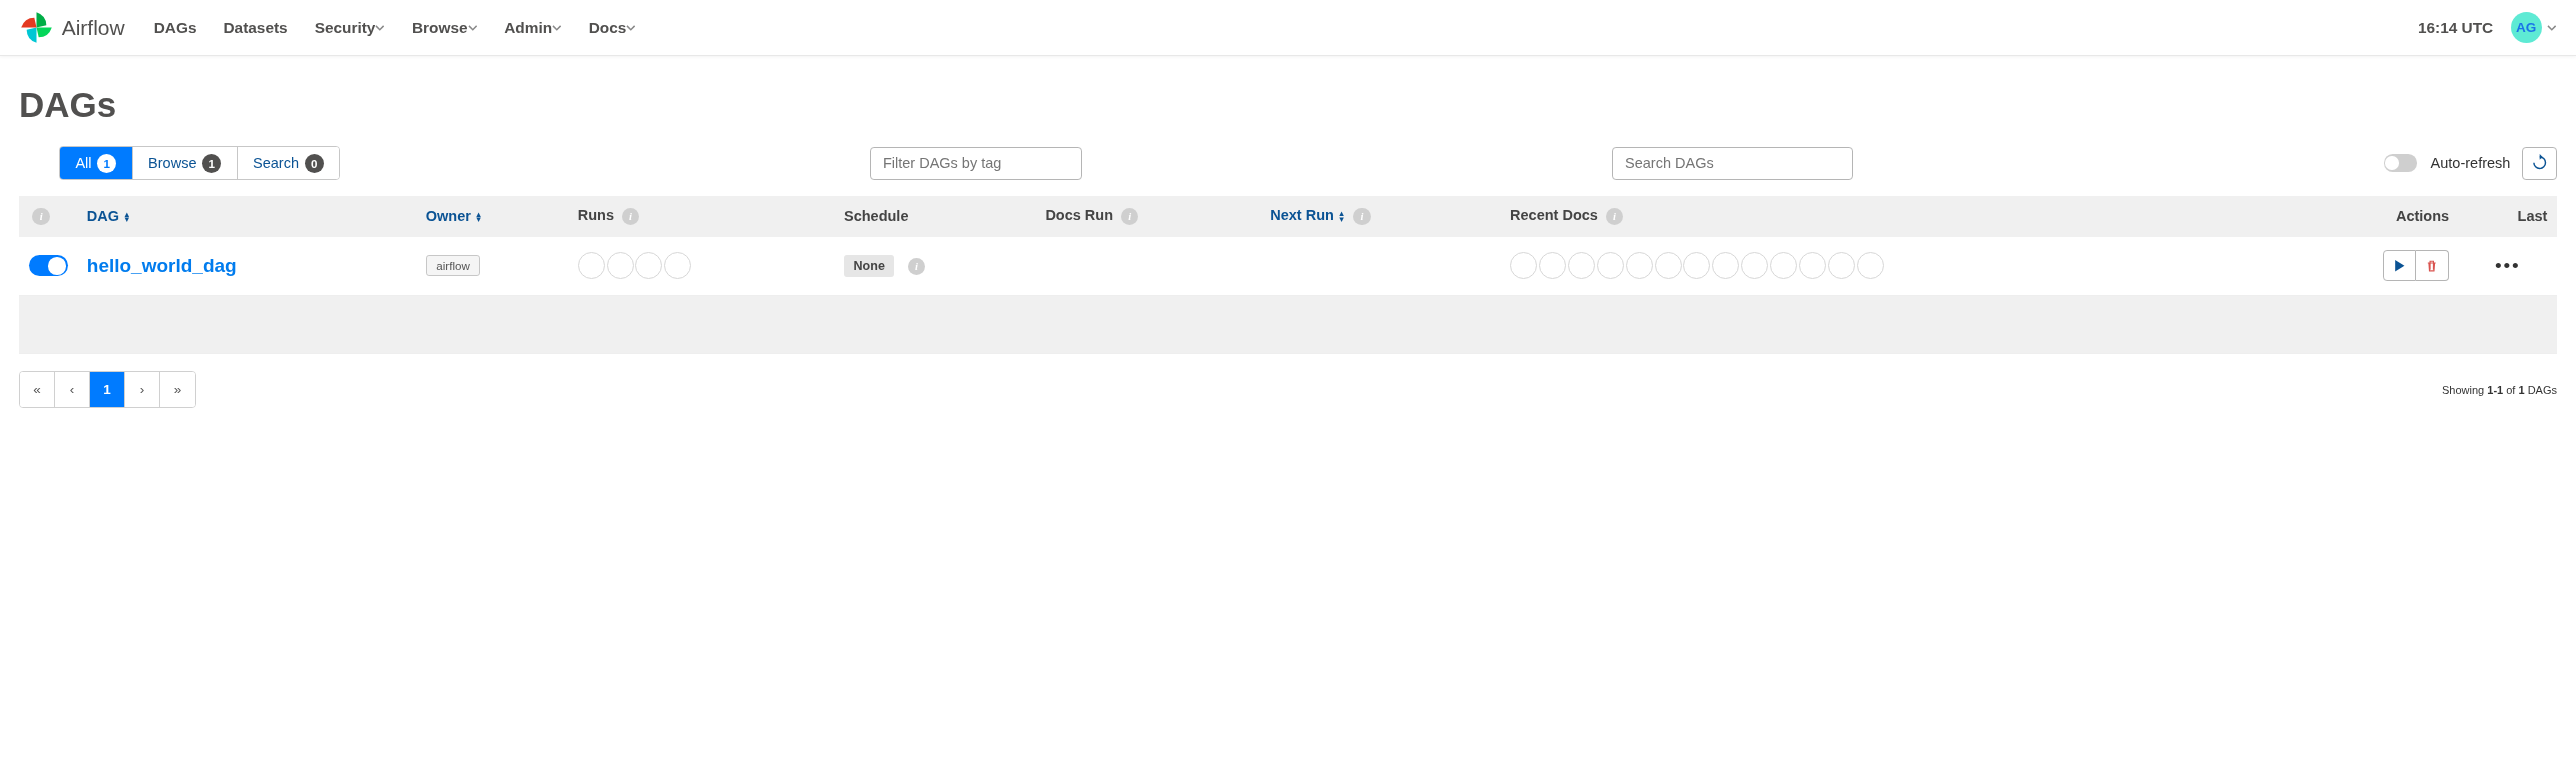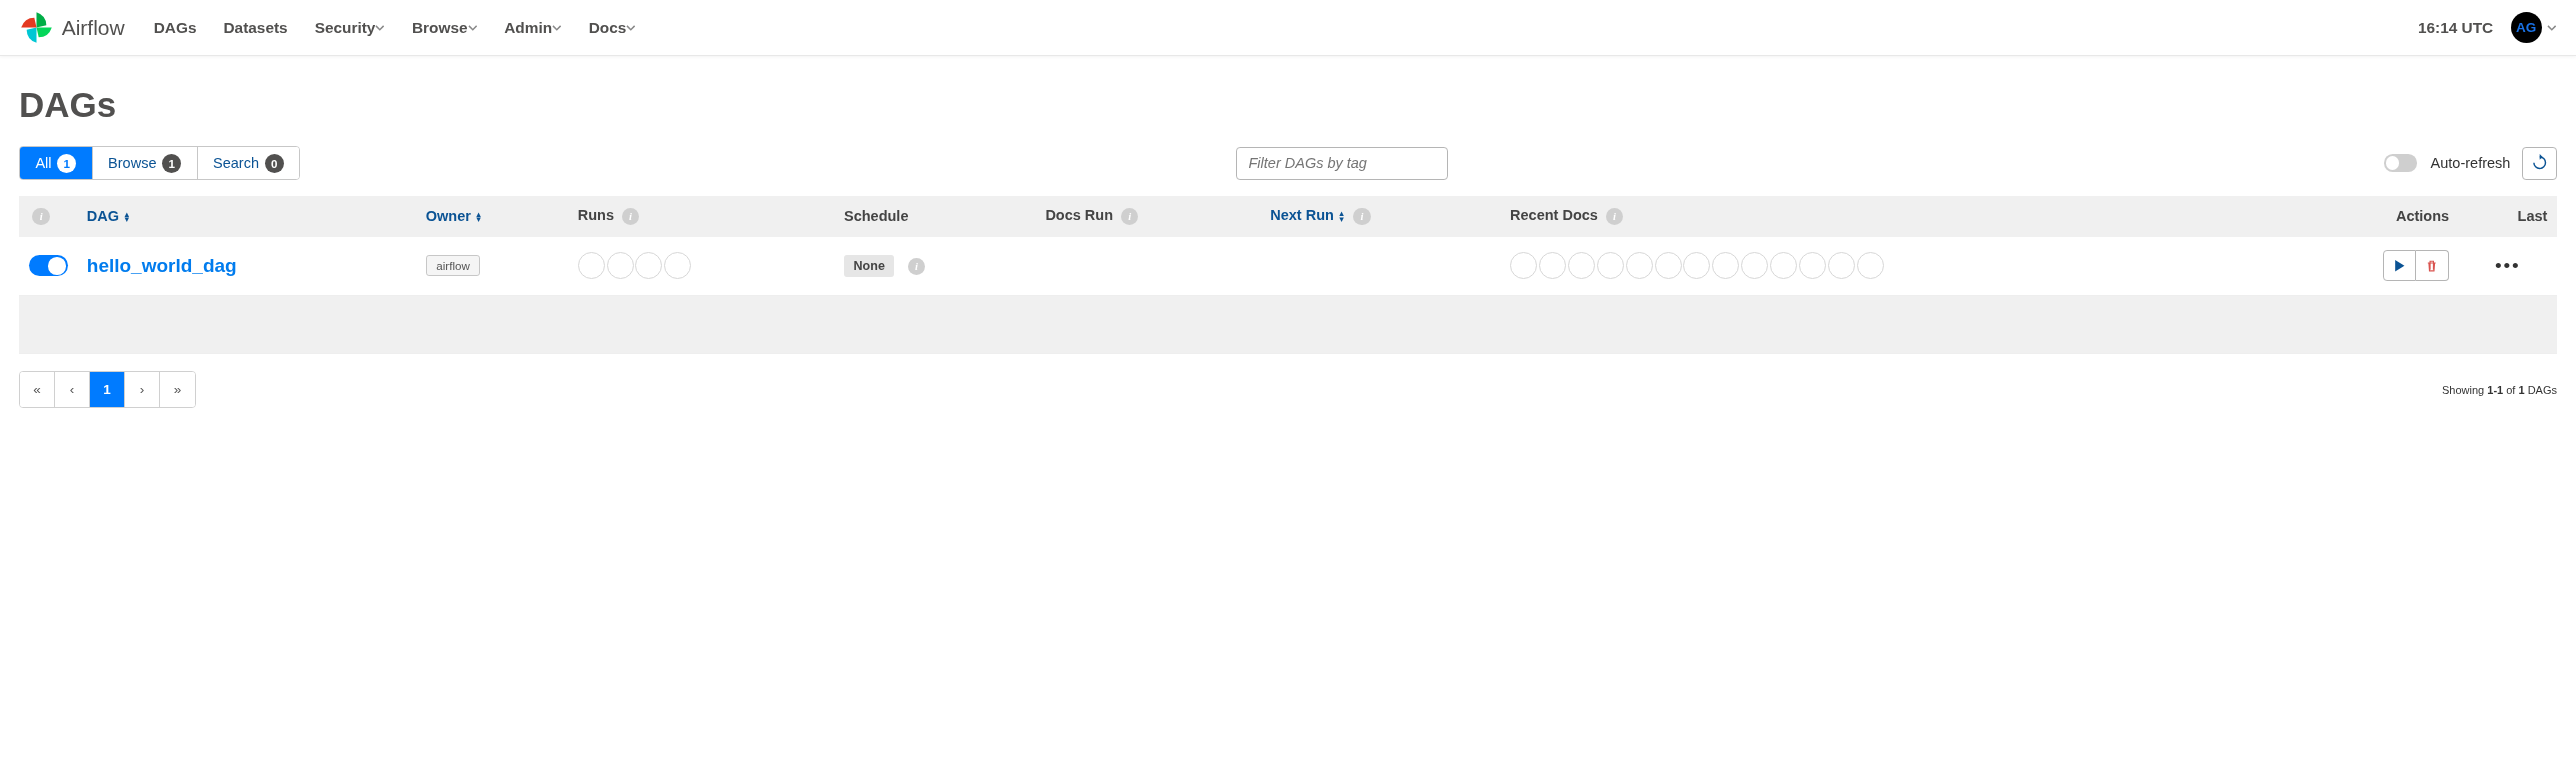--- a/index.html
+++ b/index.html
@@ -8,37 +8,37 @@
 
 .navbar { display: flex; align-items: center; padding: 7.7px 19px; border-bottom: 1px solid #e8e8e8; box-shadow: 0 1px 2.9px rgba(0,0,0,0.05); height: 56px; }
 .logo-group { display: flex; align-items: center; margin-right: 29px; }
 .logo-icon { width: 35px; height: 35px; margin-right: 7.7px; }
 .logo-text { font-size: 21px; font-weight: 500; color: #51504f; }
 .nav-items { display: flex; align-items: center; gap: 27px; flex: 1; }
 .nav-item { font-size: 15.4px; font-weight: 600; color: #51504f; cursor: pointer; display: flex; align-items: center; }
 .nav-right { display: flex; align-items: center; gap: 17.4px; }
 .clock { font-size: 15.4px; font-weight: 600; color: #51504f; }
 .avatar-group { display: flex; align-items: center; gap: 5.8px; cursor: pointer; }
-.avatar { width: 31px; height: 31px; border-radius: 50%; background: #000000; color: #1a73e8; display: flex; align-items: center; justify-content: center; font-weight: 600; font-size: 13.5px; }
+.avatar { width: 31px; height: 31px; border-radius: 50%; background: #5eead4; color: #1a73e8; display: flex; align-items: center; justify-content: center; font-weight: 600; font-size: 13.5px; }
 
 
 .page { padding: 17.4px 19px 29px; }
 .page-title { font-size: 35px; font-weight: 700; color: #51504f; margin: 11.6px 0 21px; }
 
 
-.toolbar { display: flex; align-items: center; margin-bottom: 15.4px; }
+.toolbar { display: flex; align-items: center; margin-bottom: 15.4px; margin-left: 40px; }
 .filter-tabs { display: inline-flex; border: 1px solid #c7c7c7; border-radius: 3.9px; overflow: hidden; }
 .filter-tab { display: flex; align-items: center; gap: 5.8px; padding: 6.7px 15.4px; font-size: 14.5px; cursor: pointer; background: #fff; color: #0b5394; border-right: 1px solid #c7c7c7; }
 .filter-tab:last-child { border-right: none; }
 .filter-tab.active { background: #007bff; color: #fff; }
 .pill { display: inline-flex; align-items: center; justify-content: center; min-width: 19px; height: 19px; padding: 0 5.8px; border-radius: 9.6px; font-size: 11.6px; font-weight: 600; }
 .pill-white { background: #fff; color: #007bff; }
 .pill-dark { background: #51504f; color: #fff; }
 .tag-filter { margin-left: auto; margin-right: auto; }
-.tag-filter input, .search-box input { height: 33px; border: 1px solid #b5b5b5; border-radius: 3.9px; padding: 0 11.6px; font-size: 14.5px; color: #333; font-style: italic; }
+.tag-filter input, .search-box input { height: 33px; border: 1px solid #b5b5b5; border-radius: 3.9px; padding: 0 11.6px; font-size: 14.5px; color: #333; }
 .tag-filter input { width: 212px; }
 .search-box { margin-right: auto; }
 .search-box input { width: 241px; }
 .auto-refresh { display: flex; align-items: center; gap: 14px; margin-right: 11.6px; }
 .toggle-sm { width: 33px; height: 17.4px; border-radius: 8.7px; background: #cfcfcf; position: relative; cursor: pointer; }
 .toggle-sm::after { content: ""; position: absolute; width: 13.5px; height: 13.5px; border-radius: 50%; background: #fff; top: 1.9px; left: 1.9px; }
 .auto-refresh-label { font-size: 14.5px; color: #333; }
 .refresh-btn { width: 35px; height: 33px; border: 1px solid #b5b5b5; border-radius: 3.9px; background: #fff; display: flex; align-items: center; justify-content: center; cursor: pointer; color: #0b5394; }
 
 
@@ -147,20 +147,23 @@
       <div class="filter-tab">
         <span>Search</span>
         <span class="pill pill-dark">0</span>
       </div>
     </div>
 
     <div class="tag-filter">
       <input type="text" placeholder="Filter DAGs by tag" style="">
     </div>
 
+    <div class="search-box">
+      <input type="text" placeholder="Search DAGs" style="">
+    </div>
 
     <div class="auto-refresh">
       <div class="toggle-sm"></div>
       <span class="auto-refresh-label">Auto-refresh</span>
     </div>
 
     <div class="refresh-btn">
       <svg width="17.4" height="17.4" viewBox="0 0 24 24">
           <path d="M12 4 A8 8 0 1 1 4 12" fill="none" stroke="#0b5394" stroke-width="2"></path>
           <path d="M12 0 L12 8 L16 4 Z" fill="#0b5394"></path>

